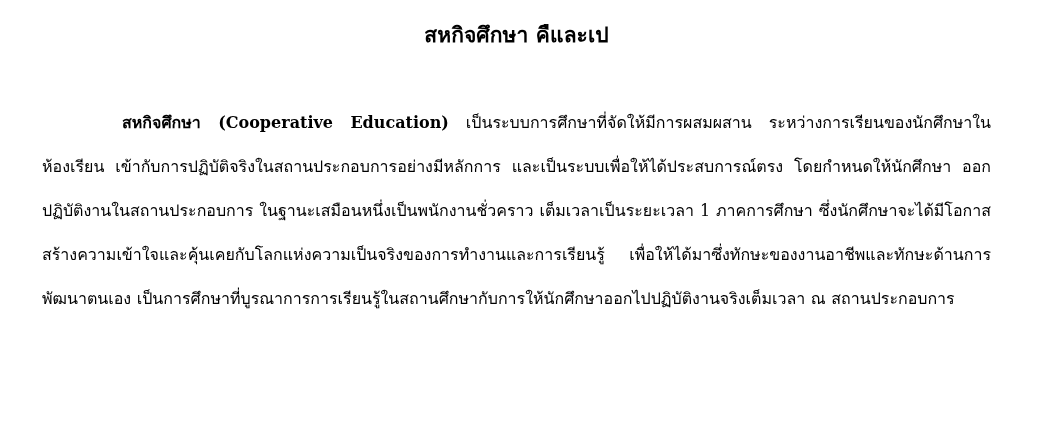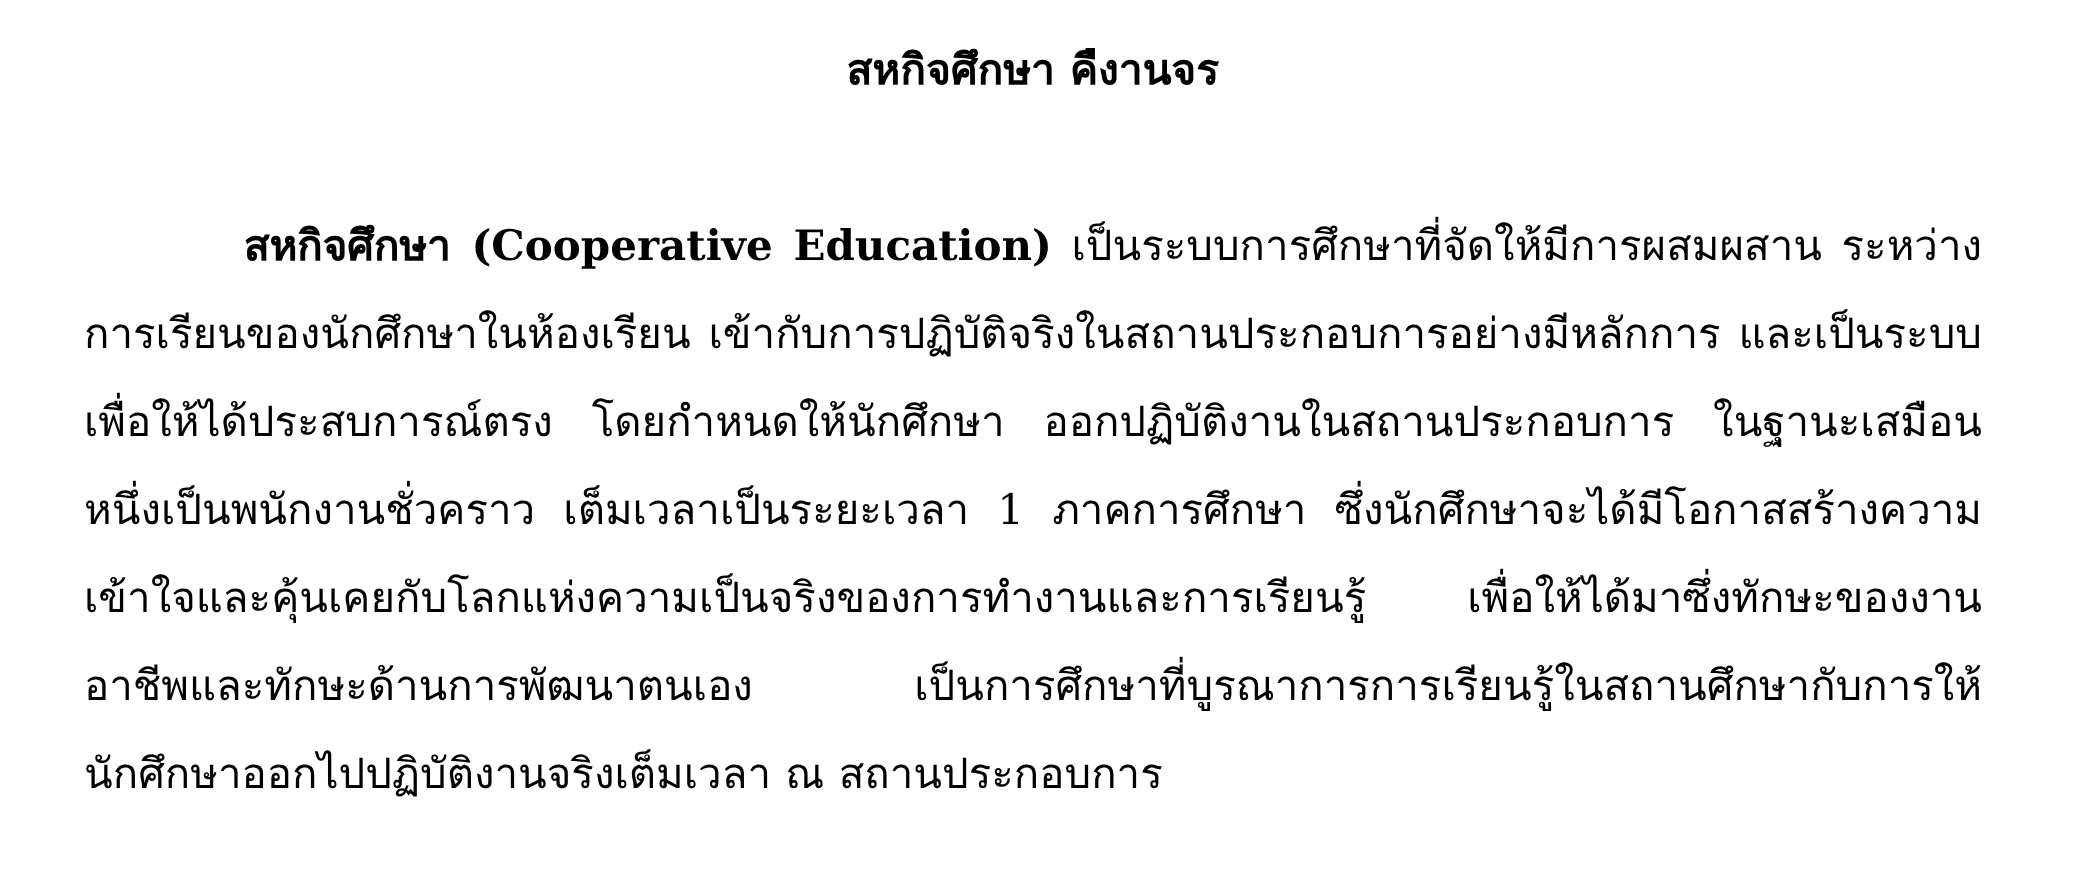--- a/index.html
+++ b/index.html
@@ -27,36 +27,36 @@
     font-weight: bold;
     line-height: 1.4;
     margin: 0;
     padding-top: 6px;
     letter-spacing: 0.1px;
   }
   .body-block {
     margin-top: 52px;
   }
   .paragraph {
-    font-size: 21px;
+    font-size: 16px;
     line-height: 44px;
     text-align: justify;
     text-justify: inter-word;
     text-indent: 80px;
     margin: 0;
     word-spacing: 0.5px;
   }
   .paragraph .lead {
     font-weight: bold;
   }
 </style>
 </head>
 <body>
 
 <div class="page">
 
-  <h1 class="doc-title">สหกิจศึกษา คืงานจร</h1>
+  <h1 class="doc-title">สหกิจศึกษา คืและเป</h1>
 
   <div class="body-block">
     <p class="paragraph"><span class="lead">สหกิจศึกษา (Cooperative Education)</span><span> เป็นระบบการศึกษาที่จัดให้มีการผสมผสาน ระหว่างการเรียนของนักศึกษาในห้องเรียน เข้ากับการปฏิบัติจริงในสถานประกอบการอย่างมีหลักการ และเป็นระบบเพื่อให้ได้ประสบการณ์ตรง โดยกำหนดให้นักศึกษา ออกปฏิบัติงานในสถานประกอบการ ในฐานะเสมือนหนึ่งเป็นพนักงานชั่วคราว เต็มเวลาเป็นระยะเวลา 1 ภาคการศึกษา ซึ่งนักศึกษาจะได้มีโอกาสสร้างความเข้าใจและคุ้นเคยกับโลกแห่งความเป็นจริงของการทำงานและการเรียนรู้ เพื่อให้ได้มาซึ่งทักษะของงานอาชีพและทักษะด้านการพัฒนาตนเอง เป็นการศึกษาที่บูรณาการการเรียนรู้ในสถานศึกษากับการให้นักศึกษาออกไปปฏิบัติงานจริงเต็มเวลา ณ สถานประกอบการ</span></p>
   </div>
 
 </div>
 
 </body></html>

